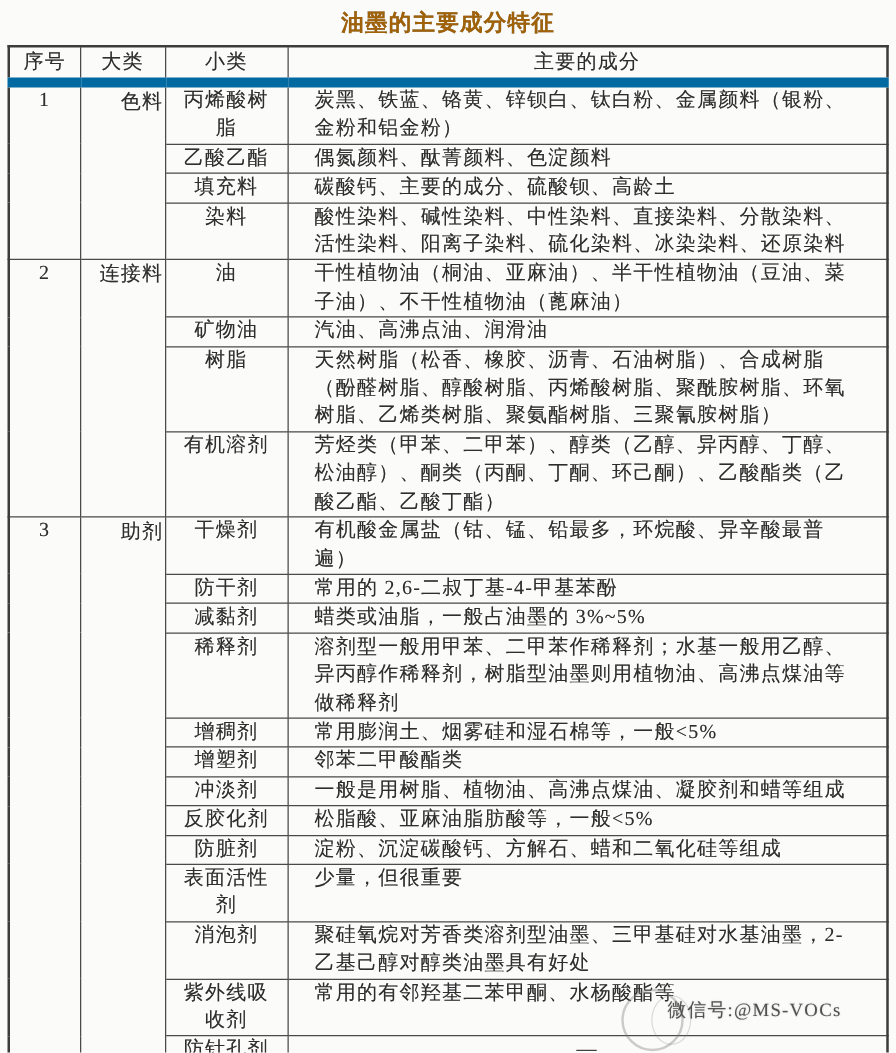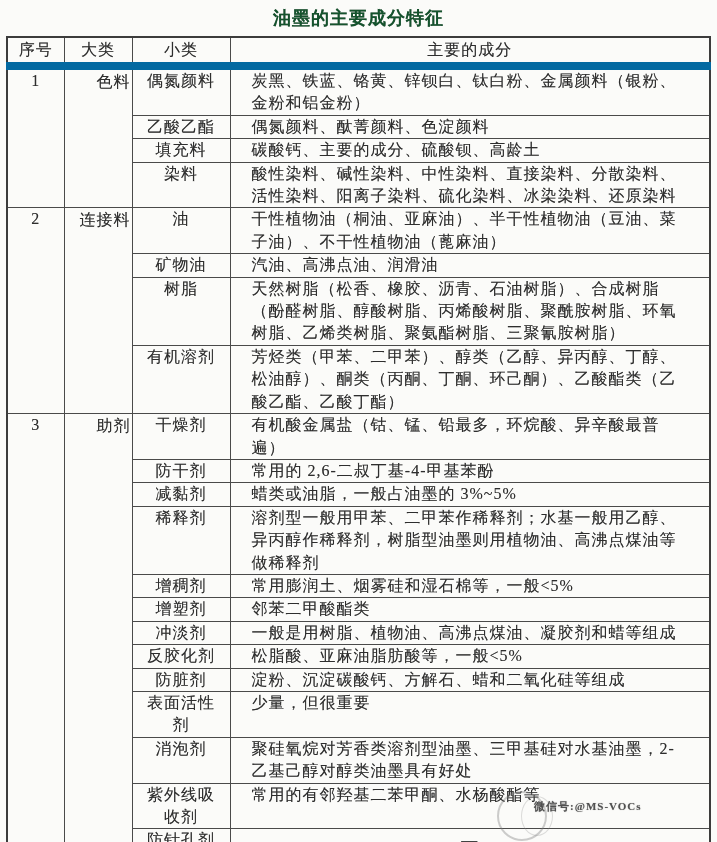--- a/index.html
+++ b/index.html
@@ -7,21 +7,21 @@
     width:717px; height:842px;
     background:#fbfbf9;
     font-family:"Liberation Serif","DejaVu Serif",serif;
     color:#2e2e2e;
   }
   .page { position:relative; width:717px; height:842px; overflow:hidden; }
 
   .doc-title {
     position:absolute; top:6px; left:0; width:717px;
     text-align:center; font-weight:bold; font-size:18px;
-    letter-spacing:1px; color:#14532d;
+    letter-spacing:1px; color:#a16207;
     text-shadow:0 0 0.5px rgba(0,0,0,.45);
   }
 
   table.ink-table {
     position:absolute; left:6px; top:36px; width:705px;
     border-collapse:collapse; table-layout:fixed;
     border:2px solid #3c3c3c;
   }
   .ink-table td, .ink-table th {
     border:1px solid #4a4a4a;
@@ -51,21 +51,21 @@
     border-radius:50%;
   }
   .stamp-circle-inner {
     position:absolute; left:521px; top:796px;
     width:30px; height:38px;
     border:1.5px solid rgba(135,135,135,.28);
     border-radius:50%;
   }
   .wm-text {
     position:absolute; left:534px; top:799px;
-    font-size:11px; font-weight:bold;
+    font-size:15px; font-weight:normal;
     color:rgba(58,58,58,.82);
     letter-spacing:1px;
     text-shadow:0 0 1px rgba(90,90,90,.5);
     white-space:nowrap;
   }
 </style>
 </head>
 <body>
 
 <div class="page">
@@ -85,21 +85,21 @@
         <th>大类</th>
         <th>小类</th>
         <th>主要的成分</th>
       </tr>
     </thead>
     <tbody>
 
       <tr>
         <td class="c-no" rowspan="4">1</td>
         <td class="c-major" rowspan="4">色料</td>
-        <td class="c-minor">偶氮颜料</td>
+        <td class="c-minor">丙烯酸树脂</td>
         <td class="c-content">炭黑、铁蓝、铬黄、锌钡白、钛白粉、金属颜料（银粉、金粉和铝金粉）</td>
       </tr>
       <tr>
         <td class="c-minor">乙酸乙酯</td>
         <td class="c-content">偶氮颜料、酞菁颜料、色淀颜料</td>
       </tr>
       <tr>
         <td class="c-minor">填充料</td>
         <td class="c-content">碳酸钙、主要的成分、硫酸钡、高龄土</td>
       </tr>

